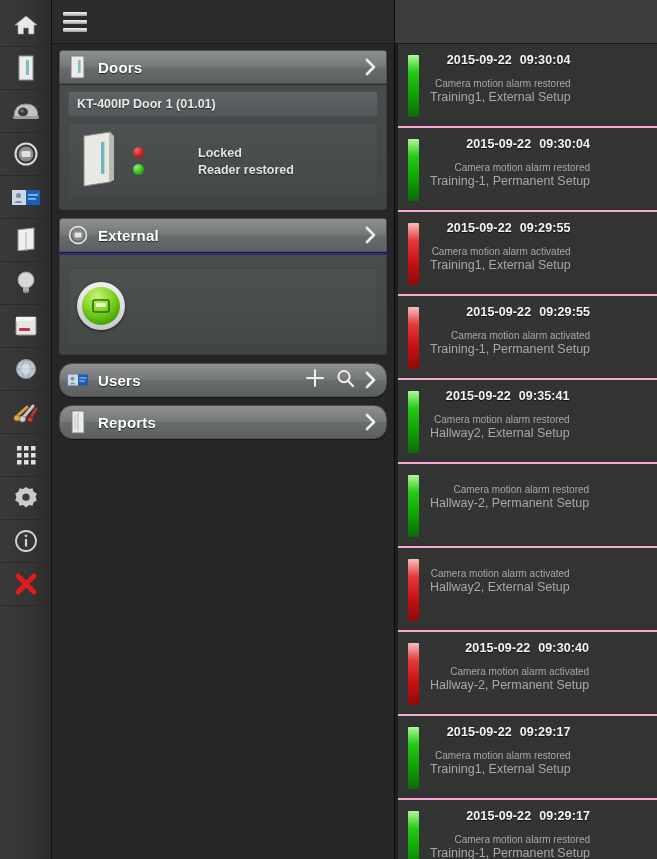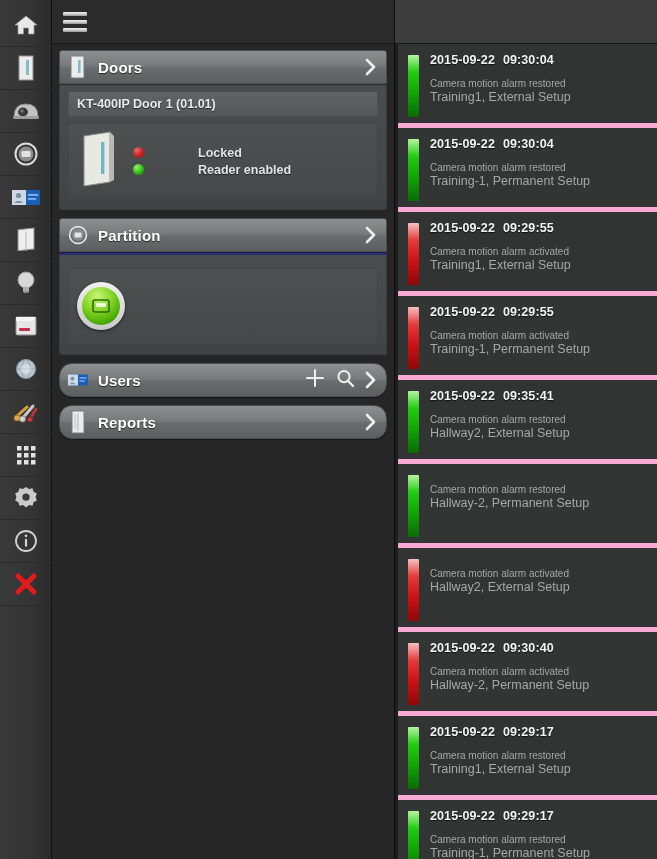--- a/index.html
+++ b/index.html
@@ -196,25 +196,26 @@
   }
   .events-list {
     position: relative;
     background: #1d1d1d;
     height: 815px;
     padding-left: 3px;
   }
   .event-row {
     height: 84px;
     background: #333434;
-    border-bottom: 5px solid #f9a8d4;
+    border-bottom: 2px solid #f9a8d4;
     display: flex;
     align-items: flex-start;
     padding: 9px 6px 0 10px;
     position: relative;
+    text-align: right;
   }
   .event-row:nth-child(odd) { background: #323333; }
   .ev-bar {
     width: 11px; height: 62px;
     flex: 0 0 11px;
     margin-top: 2px;
     border-radius: 1px;
   }
   .ev-bar.green { background: linear-gradient(to bottom, #b6f5a0 0%, #21cc12 28%, #12a607 60%, #0a6b04 100%); }
   .ev-bar.red   { background: linear-gradient(to bottom, #f8bfbf 0%, #e53b3b 28%, #cc1313 60%, #8e0808 100%); }
@@ -437,38 +438,38 @@
                 <polygon points="33,2 37,6 37,50 33,52" fill="#b9b9b4"></polygon>
               </svg>
             </span>
             <div class="entity-status">
               <div class="status-line">
                 <span class="dot red"></span>
                 <span class="status-label">Locked</span>
               </div>
               <div class="status-line">
                 <span class="dot green"></span>
-                <span class="status-label">Reader enabled</span>
+                <span class="status-label">Reader restored</span>
               </div>
             </div>
           </div>
         </div>
       </div>
 
 
       <div class="card">
         <div class="sec-header flat-bottom">
           <span class="sec-icon">
             <svg width="24" height="22" viewBox="0 0 24 22">
               <circle cx="12" cy="11" r="9.2" fill="none" stroke="#e4e4e4" stroke-width="1.8"></circle>
               <circle cx="12" cy="11" r="6.4" fill="#8a8a8a"></circle>
               <rect x="8.2" y="8.4" width="7.6" height="5.2" rx="1" fill="#e4e4e4"></rect>
             </svg>
           </span>
-          <span class="sec-title">Partition</span>
+          <span class="sec-title">External</span>
           <span class="chev">
             <svg width="13" height="20" viewBox="0 0 13 20">
               <path d="M3 3 L10 10 L3 17" fill="none" stroke="#f0f0f0" stroke-width="2.6" stroke-linecap="round" stroke-linejoin="round"></path>
             </svg>
           </span>
         </div>
         <div class="accent-line"></div>
         <div class="card-content">
           <div class="entity-row">
             <div class="partition-btn">

